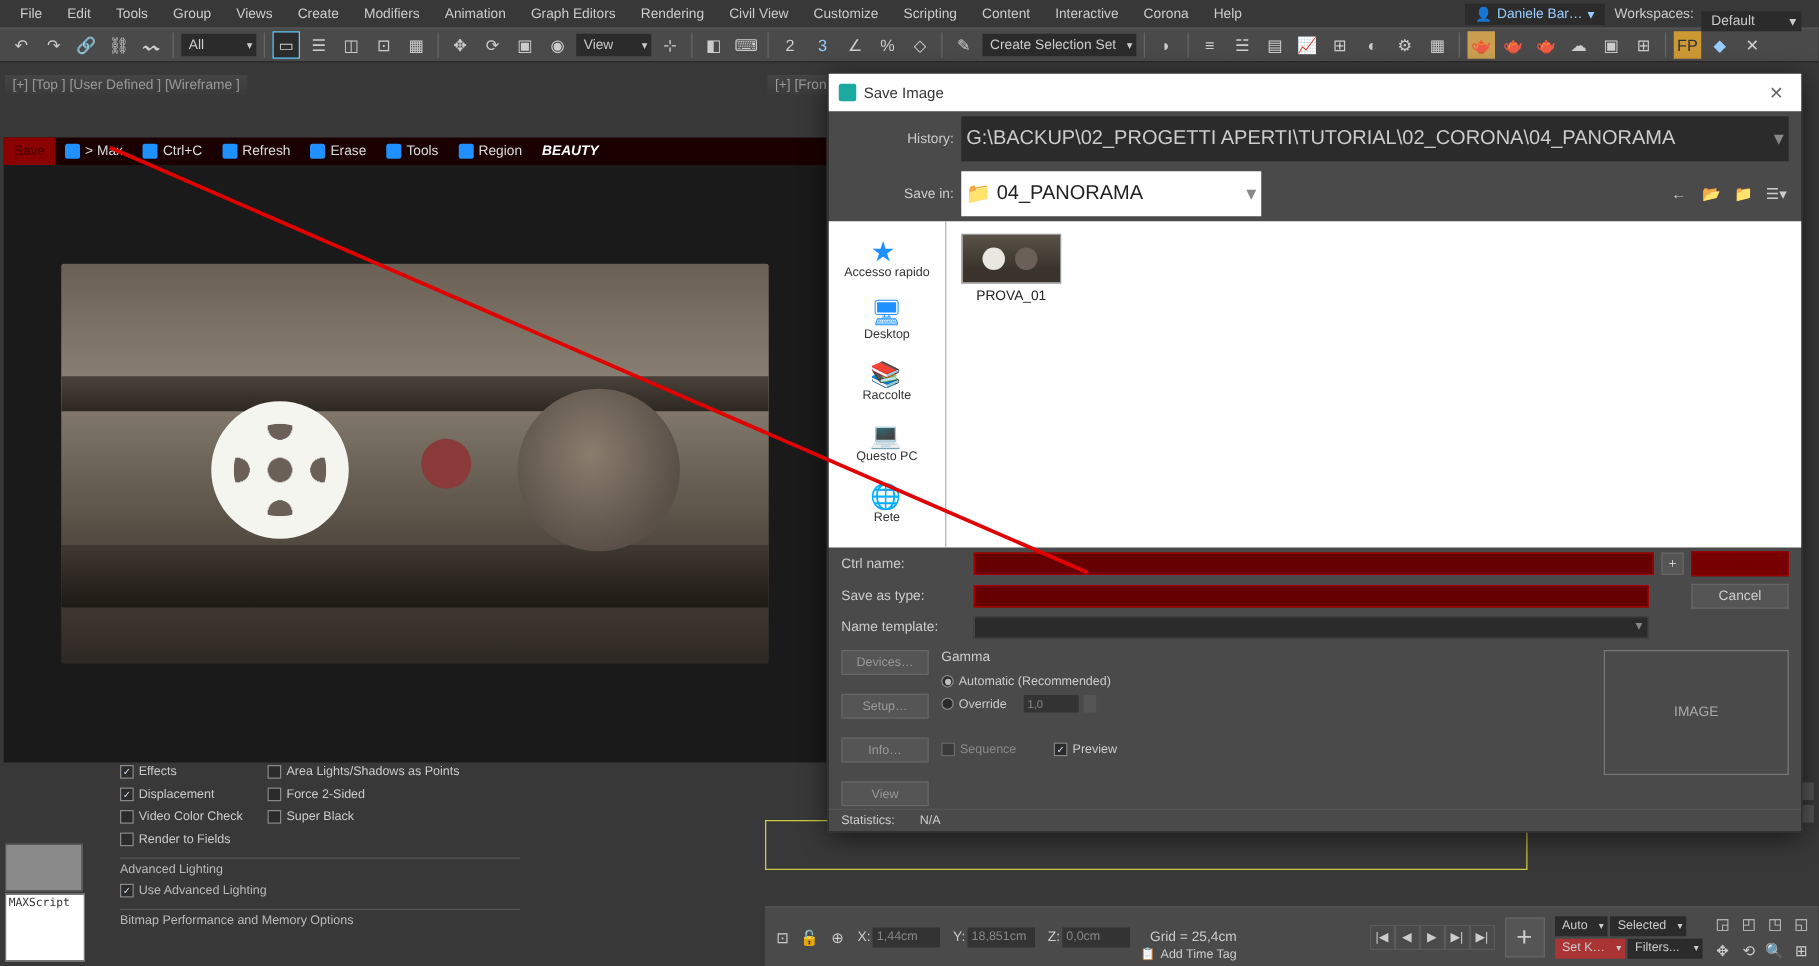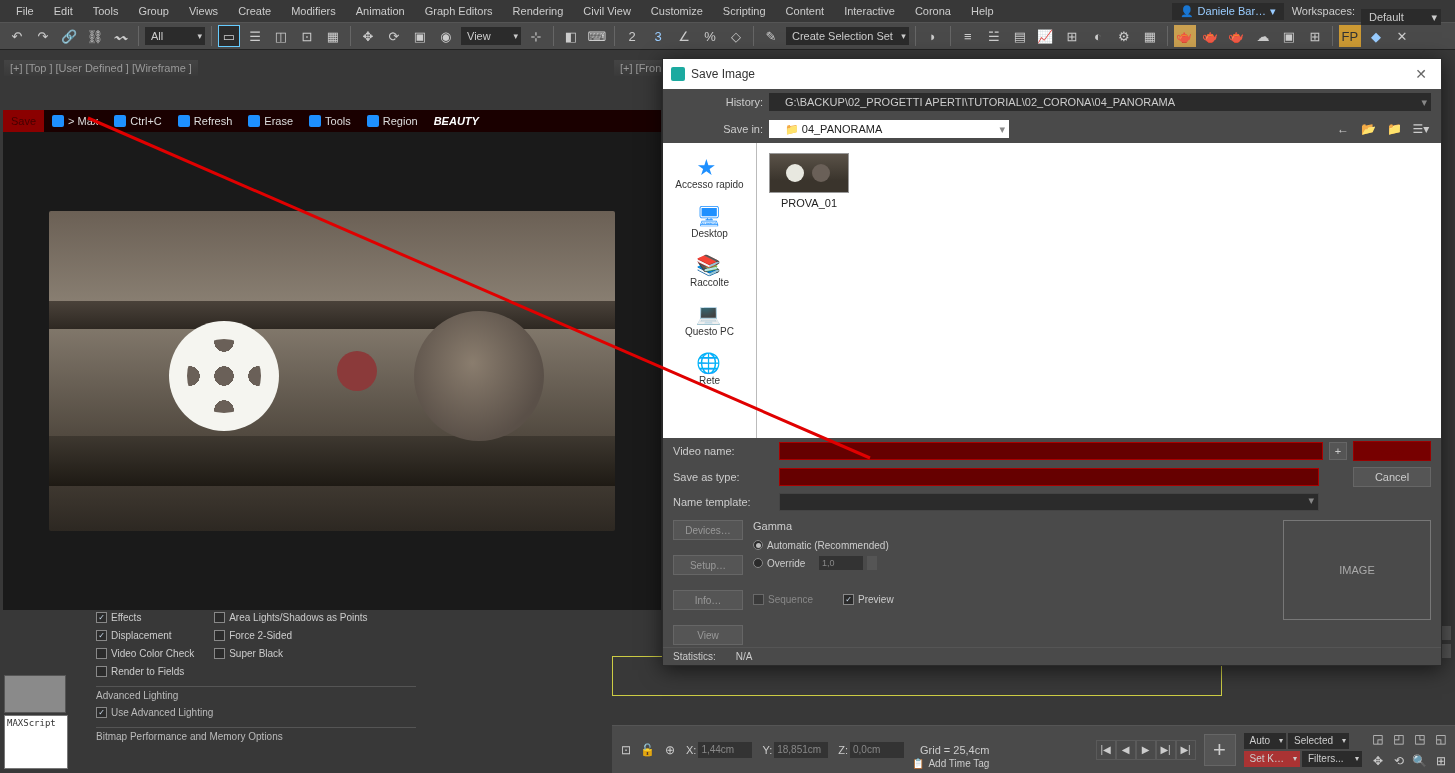--- a/index.html
+++ b/index.html
@@ -71,21 +71,21 @@
 .spinner { width: 10px; height: 14px; background: #555; display: flex; flex-direction: column; }
 
 
 .dlg { position: absolute; left: 662px; top: 58px; width: 780px; height: 608px; background: #4a4a4a; border: 1px solid #2a2a2a; box-shadow: 0 4px 20px rgba(0,0,0,.6); display: flex; flex-direction: column; }
 .dlg-title { height: 30px; background: #fff; color: #333; display: flex; align-items: center; padding: 0 8px; gap: 6px; font-size: 12px; }
 .dlg-title .tico { width: 14px; height: 14px; background: #1caaa0; border-radius: 2px; }
 .dlg-title .x { margin-left: auto; font-size: 14px; color: #666; padding: 0 6px; }
 
 .dlg-row { display: flex; align-items: center; padding: 4px 10px; gap: 6px; justify-content: center; }
 .dlg-lbl { width: 90px; text-align: right; color: #ccc; font-size: 11px; }
-.dlg-dd { flex: 1; background: #2b2b2b; height: 18px; display: flex; align-items: center; padding: 0 16px; position: relative; font-size: 11px; }
+.dlg-dd { flex: 1; background: #2b2b2b; height: 36px; display: flex; align-items: center; padding: 0 4px; position: relative; font-size: 16px; }
 .dlg-dd::after { content: "▾"; position: absolute; right: 4px; color: #888; }
 
 .dlg-browse { flex: 1; display: flex; min-height: 0; }
 .dlg-places { width: 94px; background: #fff; display: flex; flex-direction: column; align-items: center; padding: 8px 0; gap: 6px; border-right: 1px solid #bbb; }
 .place { display: flex; flex-direction: column; align-items: center; gap: 2px; color: #333; font-size: 10px; width: 100%; padding: 4px 0; }
 .place .pic { width: 26px; height: 22px; }
 .dlg-files { flex: 1; background: #fff; padding: 10px; position: relative; }
 .file-thumb { width: 84px; display: flex; flex-direction: column; align-items: center; gap: 4px; }
 .file-thumb .timg { width: 80px; height: 40px; background: linear-gradient(180deg,#5a5248 0%, #3a342c 70%); border: 1px solid #999; position: relative; }
 .file-thumb .timg::before { content: ""; position: absolute; left: 16px; top: 10px; width: 18px; height: 18px; background: #e8e8e0; border-radius: 50%; }
@@ -419,21 +419,21 @@
     </div>
     <div class="dlg-files">
       <div class="file-thumb">
         <div class="timg"></div>
         <span class="fname">PROVA_01</span>
       </div>
     </div>
   </div>
 
   <div class="dlg-field-row">
-    <span class="lbl">Video name:</span>
+    <span class="lbl">Ctrl name:</span>
     <span class="dlg-input" style="flex:1"></span>
     <span class="dlg-plus">+</span>
     <span class="dlg-btn save">Save</span>
   </div>
   <div class="dlg-field-row">
     <span class="lbl">Save as type:</span>
     <span class="dlg-input" style="flex:1"></span>
     <span style="width:22px"></span>
     <span class="dlg-btn">Cancel</span>
   </div>

